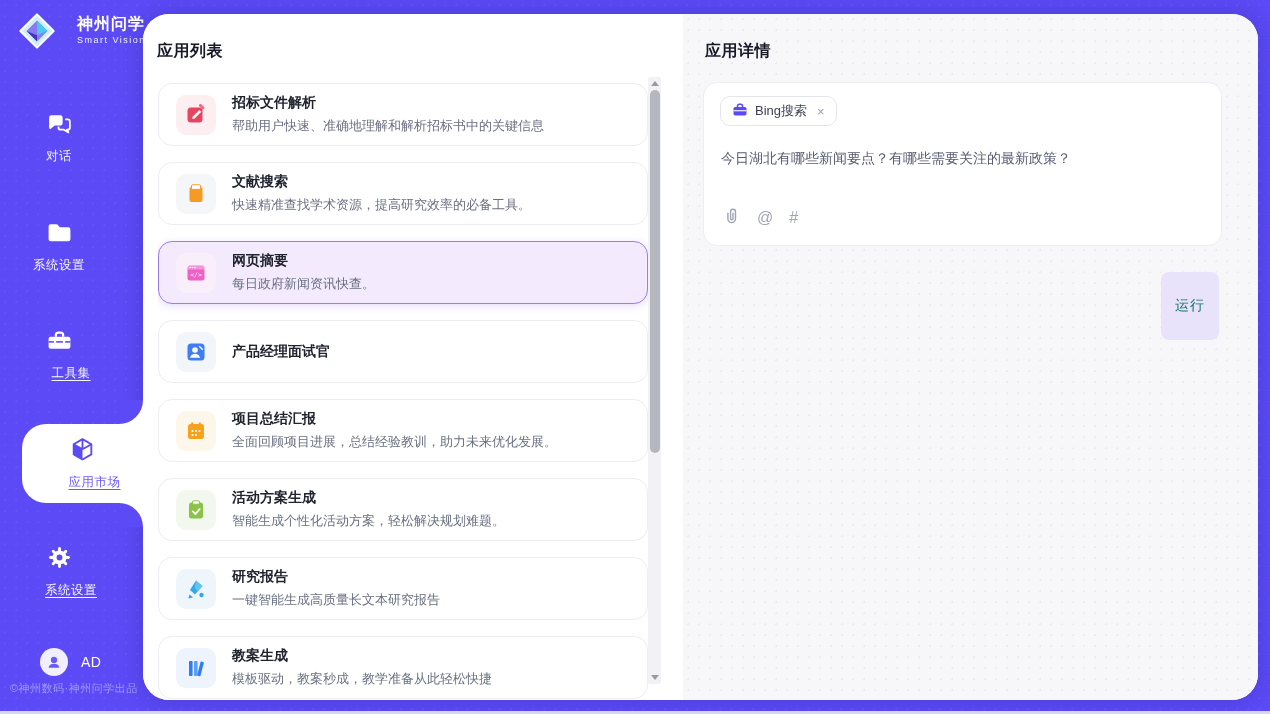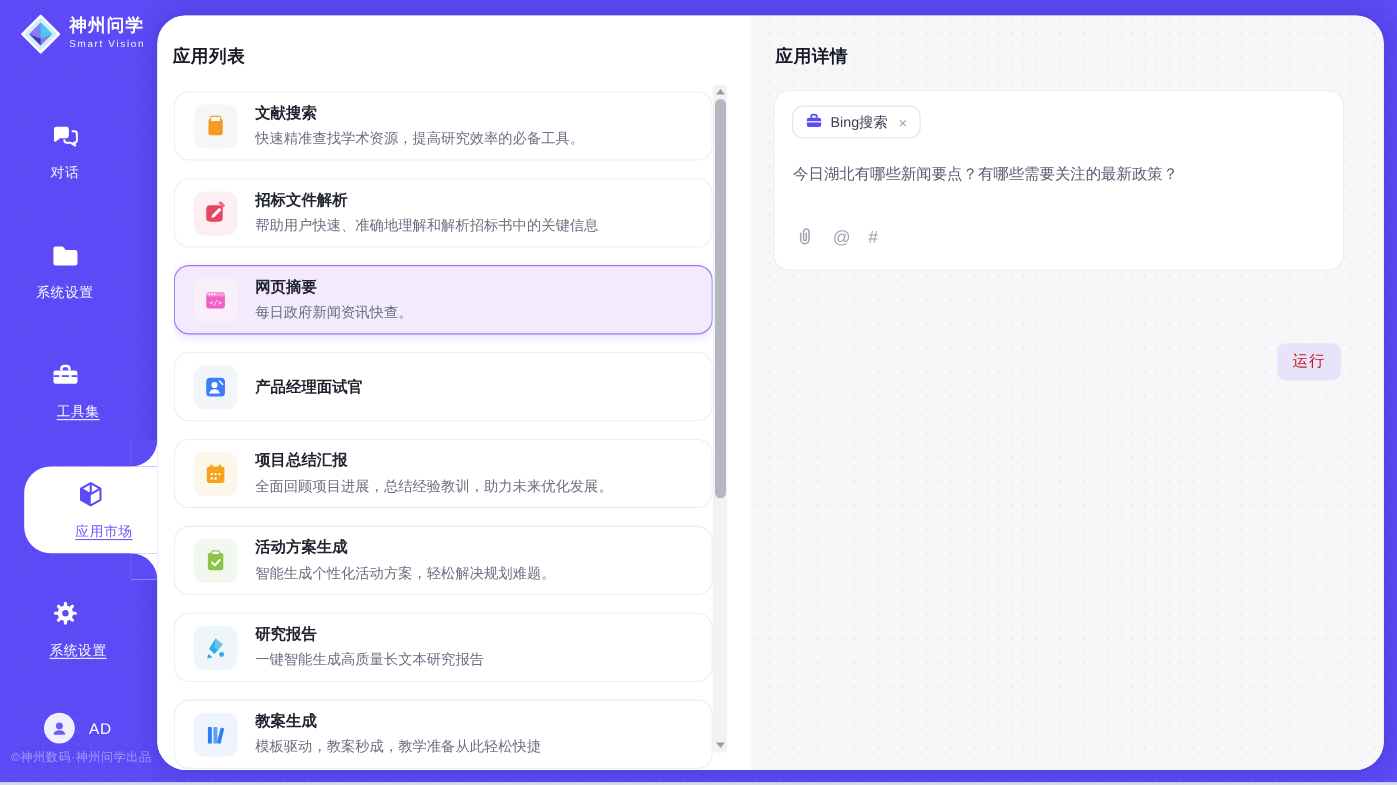--- a/index.html
+++ b/index.html
@@ -6,21 +6,21 @@
   body { font-family: "Liberation Sans", "DejaVu Sans", sans-serif; }
   .app {
     position:relative; width:1270px; height:714px; overflow:hidden;
     background:#5B4AF5;
     background-image:radial-gradient(rgba(255,255,255,.06) 1px, transparent 1px);
     background-size:11px 11px;
   }
   .bottom-strip { position:absolute; left:0; right:0; bottom:0; height:3px; background:#d8d9e6; }
 
   
-  .logo { position:absolute; left:18px; top:12px; display:flex; align-items:center; gap:7px; }
+  .logo { position:absolute; left:18px; top:12px; display:flex; align-items:center; gap:21px; }
   .logo-text { color:#fff; line-height:1.05; }
   .logo-name { font-size:16px; font-weight:700; letter-spacing:1px; }
   .logo-tag  { font-size:9px; letter-spacing:1.5px; opacity:.92; margin-top:3px; }
 
   .nav-item { position:absolute; left:0; width:118px; text-align:center; cursor:pointer; }
   .nav-item .nav-icon { display:inline-block; height:27px; }
   .nav-label { font-size:12.5px; color:rgba(255,255,255,.96); margin-top:7px; letter-spacing:.5px; }
   .nav-label.u { text-decoration:underline; text-underline-offset:3px;padding-left:24px; }
   .nav-chat    { top:110px; }
   .nav-folders { top:219px; }
@@ -76,23 +76,23 @@
   
   .input-card { position:absolute; left:20px; top:68px; right:36px; height:164px;
                 background:#fff; border:1px solid #ececf1; border-radius:14px; }
   .chip { position:absolute; top:13px; left:16px; height:30px; display:inline-flex; align-items:center;
           gap:7px; padding:0 11px; border:1px solid #e4e4ec; border-radius:10px; background:#fff;
           font-size:13px; color:#3c4252; }
   .chip-close { color:#9aa0ad; font-size:13px; margin-left:3px; cursor:pointer; }
   .question { position:absolute; top:67px; left:17px; right:16px; font-size:14px; color:#565d70; }
   .tools { position:absolute; left:18px; bottom:16px; display:flex; gap:16px; align-items:center; }
   .tool-glyph { color:#a0a5b1; font-size:16px; cursor:pointer; line-height:1; }
-  .run-btn { position:absolute; right:39px; top:258px; background:#e9e2fb; color:#b91c1c;
-             font-size:14px; padding:8px 14px; border-radius:8px; border:none; cursor:pointer;
-             font-family:inherit; letter-spacing:1px;margin-top:40px; }
+  .run-btn { position:absolute; right:39px; top:258px; background:#e9e2fb; color:#0f766e;
+             font-size:14px; padding:25px 14px; border-radius:8px; border:none; cursor:pointer;
+             font-family:inherit; letter-spacing:1px; }
 </style>
 </head>
 <body>
 
 <div class="app">
 
   <div class="logo">
     <svg width="38" height="38" viewBox="0 0 40 40">
       <polygon points="20,2.5 37.5,20 20,37.5 2.5,20" fill="#cdeefb" stroke="#fff" stroke-width="2.2" stroke-linejoin="round"></polygon>
       <polygon points="20,9 31,20 20,31 9,20" fill="#8a79f2"></polygon>
@@ -169,43 +169,43 @@
     <span class="user-initials">AD</span>
   </div>
   <div class="copyright">©神州数码·神州问学出品</div>
 
   <div class="content">
 
     <div class="list-panel">
       <div class="panel-title">应用列表</div>
       <div class="cards" id="cards">
   <div class="card">
-    <div class="icon-box" style="background: rgb(245, 246, 248);">
-              <svg width="22" height="22" viewBox="0 0 22 22">
-                <rect x="4.5" y="4" width="13" height="15" rx="2" fill="#F59A23"></rect>
-                <rect x="6.5" y="1.8" width="9" height="4.6" rx="1" fill="#fff" stroke="#F59A23"></rect>
-              </svg>
-            </div>
-    <div class="card-text">
-      <div class="card-title">文献搜索</div>
-      <div class="card-desc">快速精准查找学术资源，提高研究效率的必备工具。</div>
-    </div>
-  </div>
-
-  <div class="card">
     <div class="icon-box" style="background: rgb(253, 238, 242);">
               <svg width="22" height="22" viewBox="0 0 22 22">
                 <rect x="2.5" y="3.5" width="15" height="15" rx="3.5" fill="#E8435F"></rect>
                 <rect x="13.4" y="1.2" width="6.4" height="3" rx="1.5" transform="rotate(45 16.6 2.7)" fill="#F06A80"></rect>
                 <path d="M7.2 15l.6-2.5 6.6-6.6 1.9 1.9-6.6 6.6z" fill="#fff"></path>
               </svg>
             </div>
     <div class="card-text">
       <div class="card-title">招标文件解析</div>
       <div class="card-desc">帮助用户快速、准确地理解和解析招标书中的关键信息</div>
+    </div>
+  </div>
+
+  <div class="card">
+    <div class="icon-box" style="background: rgb(245, 246, 248);">
+              <svg width="22" height="22" viewBox="0 0 22 22">
+                <rect x="4.5" y="4" width="13" height="15" rx="2" fill="#F59A23"></rect>
+                <rect x="6.5" y="1.8" width="9" height="4.6" rx="1" fill="#fff" stroke="#F59A23"></rect>
+              </svg>
+            </div>
+    <div class="card-text">
+      <div class="card-title">文献搜索</div>
+      <div class="card-desc">快速精准查找学术资源，提高研究效率的必备工具。</div>
     </div>
   </div>
 
   <div class="card selected">
     <div class="icon-box" style="background: rgb(249, 239, 250);">
               <svg width="22" height="22" viewBox="0 0 22 22">
                 <rect x="2.5" y="3.5" width="17" height="15" rx="2.5" fill="#EF5FC5"></rect>
                 <rect x="2.5" y="3.5" width="17" height="4" fill="#fff" opacity=".35"></rect>
                 <circle cx="5.2" cy="5.5" r=".8" fill="#fff"></circle>
                 <circle cx="7.6" cy="5.5" r=".8" fill="#fff"></circle>

